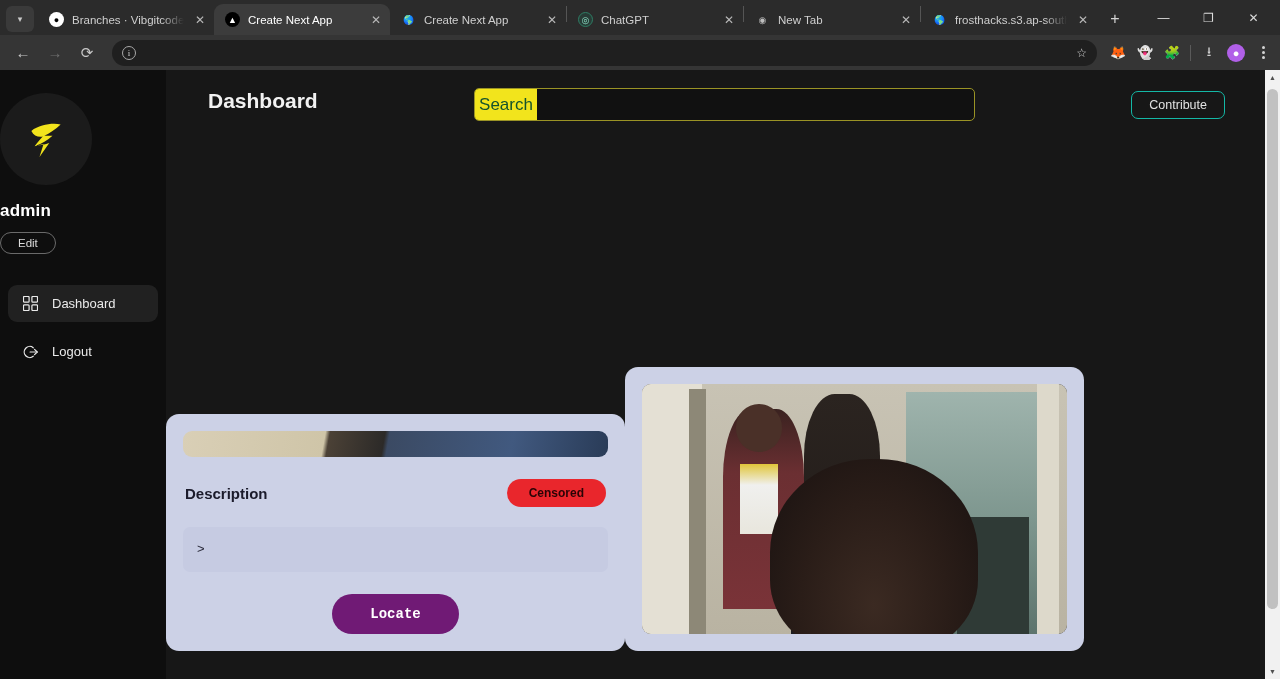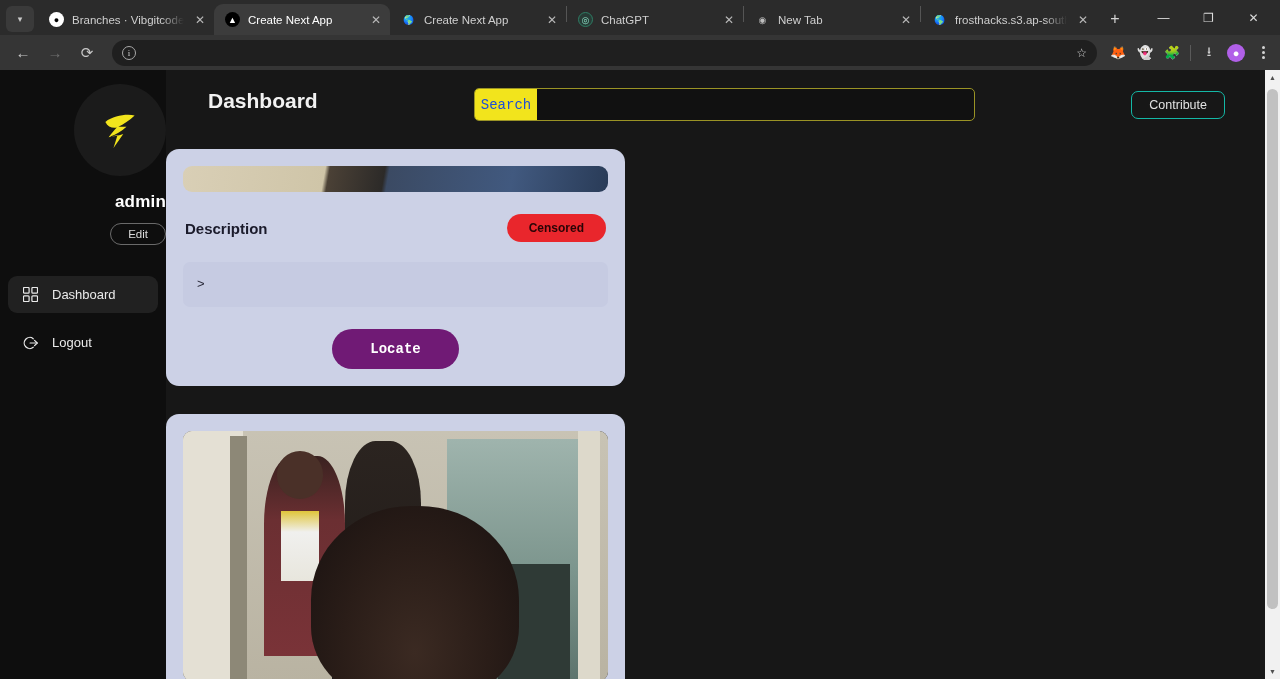--- a/index.html
+++ b/index.html
@@ -92,22 +92,22 @@
 
   
   .viewport {
     flex: 1 1 auto; position: relative; background: #171717; display: flex;
     overflow: hidden;
   }
 
   
   .sidebar {
     width: 166px; flex: 0 0 166px; background: #0e0e0e;
-    display: flex; flex-direction: column; align-items: flex-end;
-    padding-top: 14px;
+    display: flex; flex-direction: column; align-items: flex-start;
+    padding-top: 23px;
   }
   .logo-circle {
     width: 92px; height: 92px; border-radius: 50%;
     background: #1b1b1b; display: flex; align-items: center; justify-content: center;
     margin-bottom: 16px;
   }
   .username { color: #ffffff; font-size: 17px; font-weight: bold; letter-spacing: .2px; }
   .edit-btn {
     margin-top: 11px; padding: 4px 17px; border-radius: 14px;
     border: 1px solid #6a6a6a; color: #dcdcdc; font-size: 11.5px;
@@ -134,35 +134,35 @@
     width: 501px; height: 33px; display: flex; align-items: stretch;
     border: 1px solid #9a9325; border-radius: 5px; overflow: hidden; background: #111;
   }
   .search-input {
     flex: 1 1 auto; background: #151515; border: none; outline: none;
     color: #e6e6e6; font-size: 13px; padding: 0 10px;
     font-family: "Liberation Sans", sans-serif;
   }
   .search-input::placeholder { color: #9d9d9d; }
   .search-btn {
-    flex: 0 0 62px; background: #f2e41c; color: #1d4ed8;
-    font-size: 14px; border: none; display: flex; align-items: center; justify-content: center;
-    font-family: Liberation Mono, monospace;
+    flex: 0 0 62px; background: #f2e41c; color: #14532d;
+    font-size: 17px; border: none; display: flex; align-items: center; justify-content: center;
+    font-family: Liberation Sans, sans-serif;
   }
   .contribute-btn {
     position: absolute; right: 55px; top: 21px;
     padding: 6px 17px; border: 1px solid #14b8a6; border-radius: 7px;
     background: transparent; color: #e2e2e2; font-size: 12.5px;
     font-family: "Liberation Sans", sans-serif;
   }
 
   
   .feed {
     position: absolute; left: 0; right: 0; top: 62px; bottom: 0;
-    overflow: hidden; display: flex; flex-direction: column; align-items: flex-start;
+    overflow: hidden; display: flex; flex-direction: row; align-items: flex-end;
     padding-right: 16px;
   }
   .card {
     width: 459px; flex: 0 0 auto; background: #ccd1e6;
     border-radius: 13px; padding: 17px; margin-bottom: 28px;
   }
   .card:first-child { margin-top: 17px; }
   .card-photo {
     width: 100%; border-radius: 9px; overflow: hidden; background: #222;
   }

